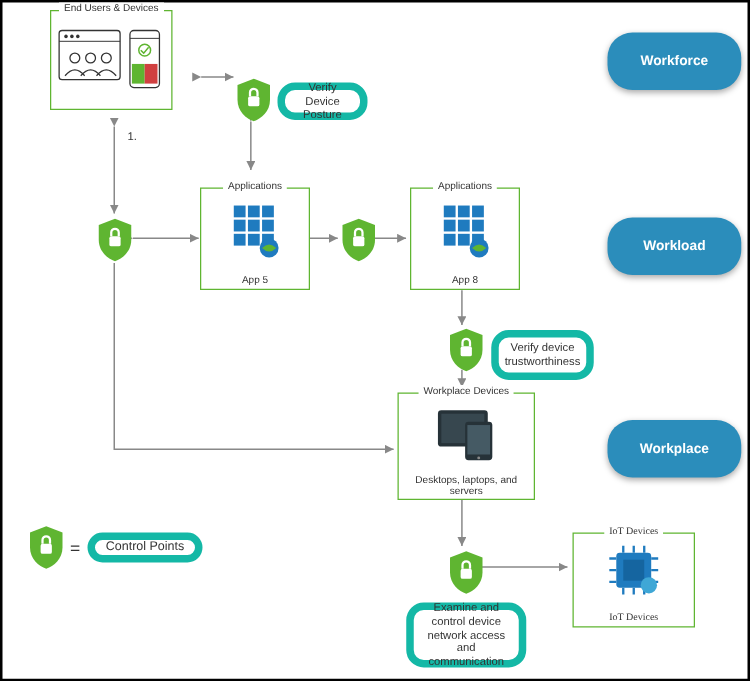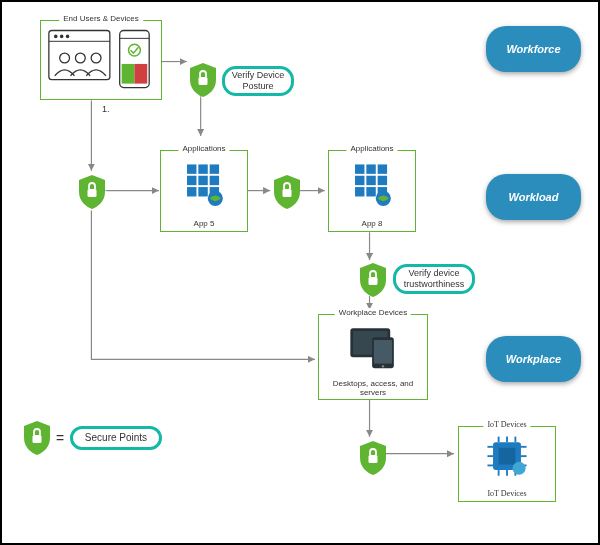--- a/index.html
+++ b/index.html
@@ -43,47 +43,46 @@
     color: #333;
   }
   .shield {
     position: absolute;
     width: 30px;
     height: 36px;
   }
   .shield svg { width: 100%; height: 100%; display: block; }
   .callout {
     position: absolute;
-    border: 3px solid #14b8a6;
+    border: 6px solid #14b8a6;
     border-radius: 14px;
     background: #fff;
     font-size: 9px;
     color: #333;
     text-align: center;
     padding: 4px 6px;
     box-sizing: border-box;
     display: flex;
     align-items: center;
     justify-content: center;
     line-height: 1.2;
   }
   .pill {
     position: absolute;
-    width: 95px;
+    width: 107px;
     height: 46px;
     background: #2b8dbb;
     border-radius: 20px;
     color: #fff;
     font-size: 11px;
     font-weight: bold;
     display: flex;
     align-items: center;
     justify-content: center;
     box-shadow: 0 2px 5px rgba(0,0,0,0.35);
-    font-style: italic;
   }
   .legend-eq {
     position: absolute;
     font-size: 14px;
     color: #333;
   }
   svg.overlay {
     position: absolute;
     left: 0; top: 0;
     width: 100%;
@@ -128,21 +127,21 @@
       <line x1="370" y1="296" x2="370" y2="310" marker-end="url(#arr)"></line>
 
       <polyline points="90,210 90,360 315,360" marker-end="url(#arr)"></polyline>
 
       <line x1="370" y1="400" x2="370" y2="438" marker-end="url(#arr)" marker-start="url(#arr)"></line>
 
       <line x1="386" y1="455" x2="455" y2="455" marker-end="url(#arr)" marker-start="url(#arr)"></line>
     </g>
   </svg>
 
-  <div class="panel" style="left:38px; top:18px; width:122px; height:80px;">
+  <div class="panel" style="left:38px; top:6px; width:98px; height:80px;">
     <div class="panel-title">End Users &amp; Devices</div>
     <svg viewBox="0 0 122 72" style="position:absolute;top:3px;left:0;width:100%;height:72px;">
 
       <rect x="8" y="6" width="62" height="50" rx="3" fill="none" stroke="#333" stroke-width="1.3"></rect>
       <circle cx="15" cy="12" r="1.8" fill="#333"></circle>
         <circle cx="21" cy="12" r="1.8" fill="#333"></circle>
         <circle cx="27" cy="12" r="1.8" fill="#333"></circle>
       <line x1="8" y1="17" x2="70" y2="17" stroke="#333"></line>
 
       <circle cx="24" cy="34" r="5" fill="none" stroke="#333" stroke-width="1.3"></circle>
@@ -228,41 +227,42 @@
     <div class="panel-caption">App 8</div>
   </div>
 
   <div class="shield" style="left:356px; top:260px;">
     <svg viewBox="0 0 30 36">
         <path d="M15 1 L28 6 V18 C28 27 21 33 15 35 C9 33 2 27 2 18 V6 Z" fill="#5fb531"></path>
         <rect x="10.5" y="15" width="9" height="8" rx="1.5" fill="#fff"></rect>
         <path d="M12 15 v-3 a3 3 0 0 1 6 0 v3" fill="none" stroke="#fff" stroke-width="1.8"></path>
       </svg>
   </div>
-  <div class="callout" style="left:391px; top:262px; width:82px; height:30px;">Verify device trustworthiness</div>
+  <div class="callout" style="left:391px; top:262px; width:82px; height:40px;">Verify device trustworthiness</div>
 
   <div class="panel" style="left:316px; top:312px; width:110px; height:86px;">
     <div class="panel-title">Workplace Devices</div>
     <svg viewBox="0 0 110 64" style="position:absolute;top:6px;left:0;width:100%;height:58px;">
       <rect x="30" y="8" width="44" height="32" rx="3" fill="#263238"></rect>
       <rect x="33" y="11" width="38" height="26" fill="#37474f"></rect>
       <rect x="54" y="18" width="24" height="34" rx="3" fill="#263238"></rect>
       <rect x="56" y="21" width="20" height="26" fill="#455a64"></rect>
       <circle cx="66" cy="50" r="1.3" fill="#888"></circle>
     </svg>
-    <div class="panel-caption" style="bottom:2px;">Desktops, access, and servers</div>
+    <div class="panel-caption" style="bottom:2px;">Desktops, laptops, and servers</div>
   </div>
 
   <div class="shield" style="left:356px; top:438px;">
     <svg viewBox="0 0 30 36">
         <path d="M15 1 L28 6 V18 C28 27 21 33 15 35 C9 33 2 27 2 18 V6 Z" fill="#5fb531"></path>
         <rect x="10.5" y="15" width="9" height="8" rx="1.5" fill="#fff"></rect>
         <path d="M12 15 v-3 a3 3 0 0 1 6 0 v3" fill="none" stroke="#fff" stroke-width="1.8"></path>
       </svg>
   </div>
+  <div class="callout" style="left:323px; top:480px; width:96px; height:52px;">Examine and control device network access and communication</div>
 
   <div class="panel" style="left:456px; top:424px; width:98px; height:76px;font-family:Liberation Serif, serif;">
     <div class="panel-title">IoT Devices</div>
     <svg viewBox="0 0 98 58" style="position:absolute;top:4px;left:0;width:100%;height:54px;">
       <rect x="34" y="12" width="30" height="30" rx="3" fill="#1f7bbf"></rect>
       <rect x="40" y="18" width="18" height="18" fill="#1565a0"></rect>
       <g stroke="#1f7bbf" stroke-width="2">
         <line x1="34" y1="17" x2="28" y2="17"></line>
           <line x1="34" y1="27" x2="28" y2="27"></line>
           <line x1="34" y1="37" x2="28" y2="37"></line>
@@ -286,15 +286,15 @@
   <div class="pill" style="left:484px; top:334px;">Workplace</div>
 
   <div class="shield" style="left:20px; top:418px;">
     <svg viewBox="0 0 30 36">
         <path d="M15 1 L28 6 V18 C28 27 21 33 15 35 C9 33 2 27 2 18 V6 Z" fill="#5fb531"></path>
         <rect x="10.5" y="15" width="9" height="8" rx="1.5" fill="#fff"></rect>
         <path d="M12 15 v-3 a3 3 0 0 1 6 0 v3" fill="none" stroke="#fff" stroke-width="1.8"></path>
       </svg>
   </div>
   <div class="legend-eq" style="left:54px; top:428px;">=</div>
-  <div class="callout" style="left:68px; top:424px; width:92px; height:24px; font-size:10px;">Secure  Points</div>
+  <div class="callout" style="left:68px; top:424px; width:92px; height:24px; font-size:10px;">Control  Points</div>
 
 </div>
 
 </body></html>

